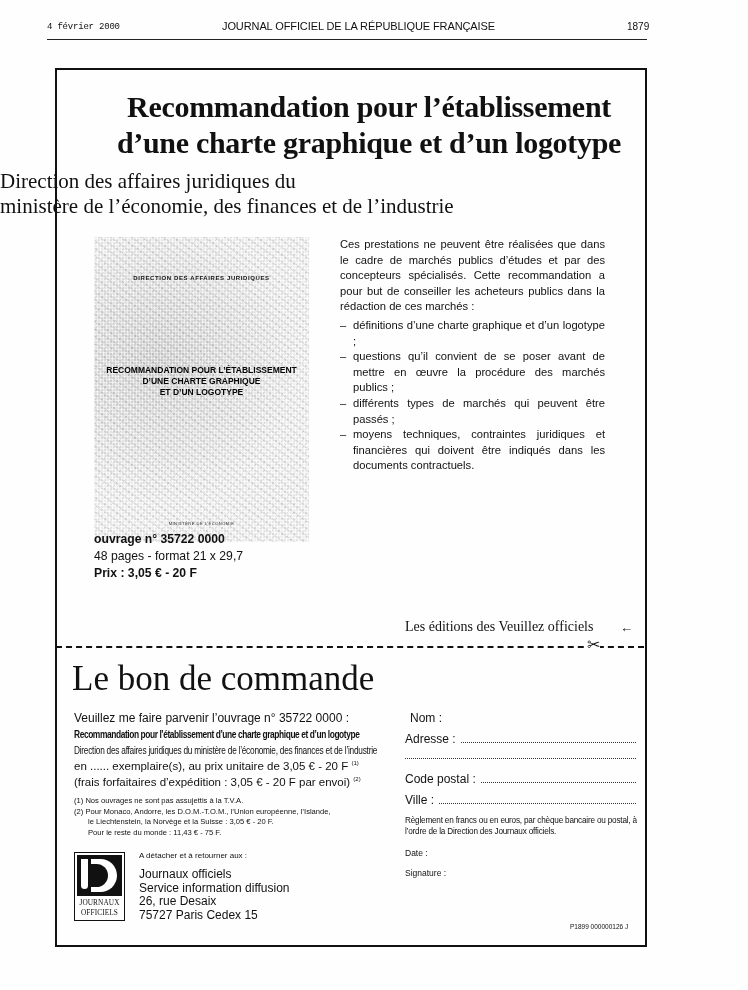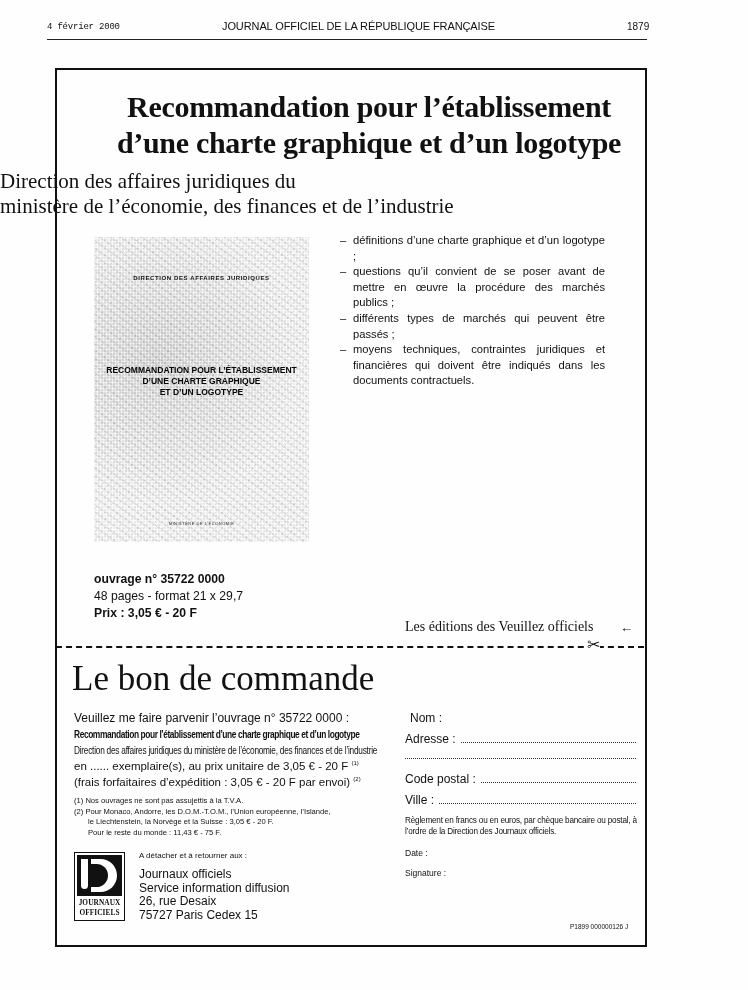--- a/index.html
+++ b/index.html
@@ -41,21 +41,21 @@
   .cover-t { position:absolute; left:0; width:100%; text-align:center; font-size: 8.5px; font-weight: bold; color:#111; line-height: 11px; }
   .cover-t1 { top: 128px; } .cover-t2 { top: 139px; } .cover-t3 { top: 150px; }
   .cover-pub { position:absolute; bottom: 16px; left:0; width:100%; text-align:center; font-size: 4px; color:#333; letter-spacing: 0.5px; }
   
   .body-text { left: 340px; top: 233px; width: 265px; font-size: 11.2px; line-height: 15.6px; text-align: justify; }
   .body-text p { margin: 0 0 3px 0; }
   .body-text ul { list-style: none; margin: 0; padding: 0; }
   .body-text li { position: relative; padding-left: 13px; }
   .body-text li .dash { position: absolute; left: 0; top: 0; }
   
-  .info { left: 94px; top: 571px; font-size: 12.2px; line-height: 17px; }
+  .info { left: 94px; top: 531px; font-size: 12.2px; line-height: 17px; }
   .info .b { font-weight: bold; }
   
   .editions { left: 405px; top: 619px; font-family: "Liberation Serif", serif; font-size: 14px; }
   .arrow { left: 620px; top: 620px; font-size: 13px; }
   .cut { left: 56px; top: 646px; width: 588px; border-top: 2px dashed #111; height: 0; }
   .scissors { left: 587px; top: 637px; font-size: 16px; background:#fefefe; line-height: 16px; }
   
   .order-title { left: 72px; top: 659px; font-family: "Liberation Serif", serif; font-size: 35px; }
   .order-l1 { left: 74px; top: 711px; font-size: 12px; }
   .order-l2 { left: 74px; top: 729px; font-size: 10px; font-weight: bold; letter-spacing: -0.5px; transform: scaleX(0.84); transform-origin: left; white-space: nowrap;}
@@ -64,21 +64,21 @@
   .order-l5 { left: 74px; top: 776px; font-size: 11.5px; }
   sup { font-size: 6px; }
   .notes { left: 74px; top: 796px; font-size: 7.6px; line-height: 10.6px; }
   .notes .ind { padding-left: 14px; }
   
   .logo { left: 74px; top: 852px; width: 49px; height: 67px; border: 1px solid #111; background: #fff; }
   .logo-mark { position:absolute; left: 2px; top: 2px; width: 45px; height: 41px; background: #111; }
   .logo-d { position:absolute; left: 14px; top: 4px; width: 26px; height: 33px; background:#fff; border-radius: 0 17px 17px 0; }
   .logo-d2 { position:absolute; left: 14px; top: 9px; width: 17px; height: 23px; background:#111; border-radius: 0 12px 12px 0; }
   .logo-j { position:absolute; left: 4px; top: 4px; width: 7px; height: 30px; background:#fff; border-radius: 0 0 6px 6px; }
-  .logo-t1, .logo-t2 { position:absolute; left: 0; width: 100%; text-align:center; font-family: "Liberation Serif", serif; font-size: 7.3px; font-weight: bold; letter-spacing: 0.1px; color:#111; }
+  .logo-t1, .logo-t2 { position:absolute; left: 0; width: 100%; text-align:center; font-family: "Liberation Serif", serif; font-size: 7.3px; font-weight: normal; letter-spacing: 0.1px; color:#111; }
   .logo-t1 { top: 45px; } .logo-t2 { top: 55px; }
   .detach { left: 139px; top: 851px; font-size: 8px; }
   .address { left: 139px; top: 868px; font-size: 12px; line-height: 13.6px; }
   
   .field { font-size: 12px; display: flex; align-items: baseline; }
   .field .dots { flex: 1; border-bottom: 1px dotted #333; margin-left: 5px; height: 1px; }
   .f-nom { left: 405px; top: 711px; width: 231px; flex-direction: column; }
   .f-adr { left: 405px; top: 732px; width: 231px; }
   .f-adr2 { left: 405px; top: 757px; width: 231px; height: 1px; border-bottom: 1px dotted #333; }
   .f-cp { left: 405px; top: 772px; width: 231px; }
@@ -106,20 +106,21 @@
 <div class="abs cover">
   <div class="cover-noise"></div>
   <div class="cover-dir">DIRECTION DES AFFAIRES JURIDIQUES</div>
   <div class="cover-t cover-t1">RECOMMANDATION POUR L’ÉTABLISSEMENT</div>
   <div class="cover-t cover-t2">D’UNE CHARTE GRAPHIQUE</div>
   <div class="cover-t cover-t3">ET D’UN LOGOTYPE</div>
   <div class="cover-pub">MINISTÈRE DE L’ÉCONOMIE</div>
 </div>
 
 <div class="abs body-text">
+  <p style="margin-top:4px">Ces prestations ne peuvent être réalisées que dans le cadre de marchés publics d’études et par des concepteurs spécialisés. Cette recommandation a pour but de conseiller les acheteurs publics dans la rédaction de ces marchés :</p>
   <ul>
     <li><span class="dash">–</span><span>définitions d’une charte graphique et d’un logotype ;</span></li>
     <li><span class="dash">–</span><span>questions qu’il convient de se poser avant de mettre en œuvre la procédure des marchés publics ;</span></li>
     <li><span class="dash">–</span><span>différents types de marchés qui peuvent être passés ;</span></li>
     <li><span class="dash">–</span><span>moyens techniques, contraintes juridiques et financières qui doivent être indiqués dans les documents contractuels.</span></li>
   </ul>
 </div>
 
 <div class="abs info">
   <div class="b">ouvrage n° 35722 0000</div>

